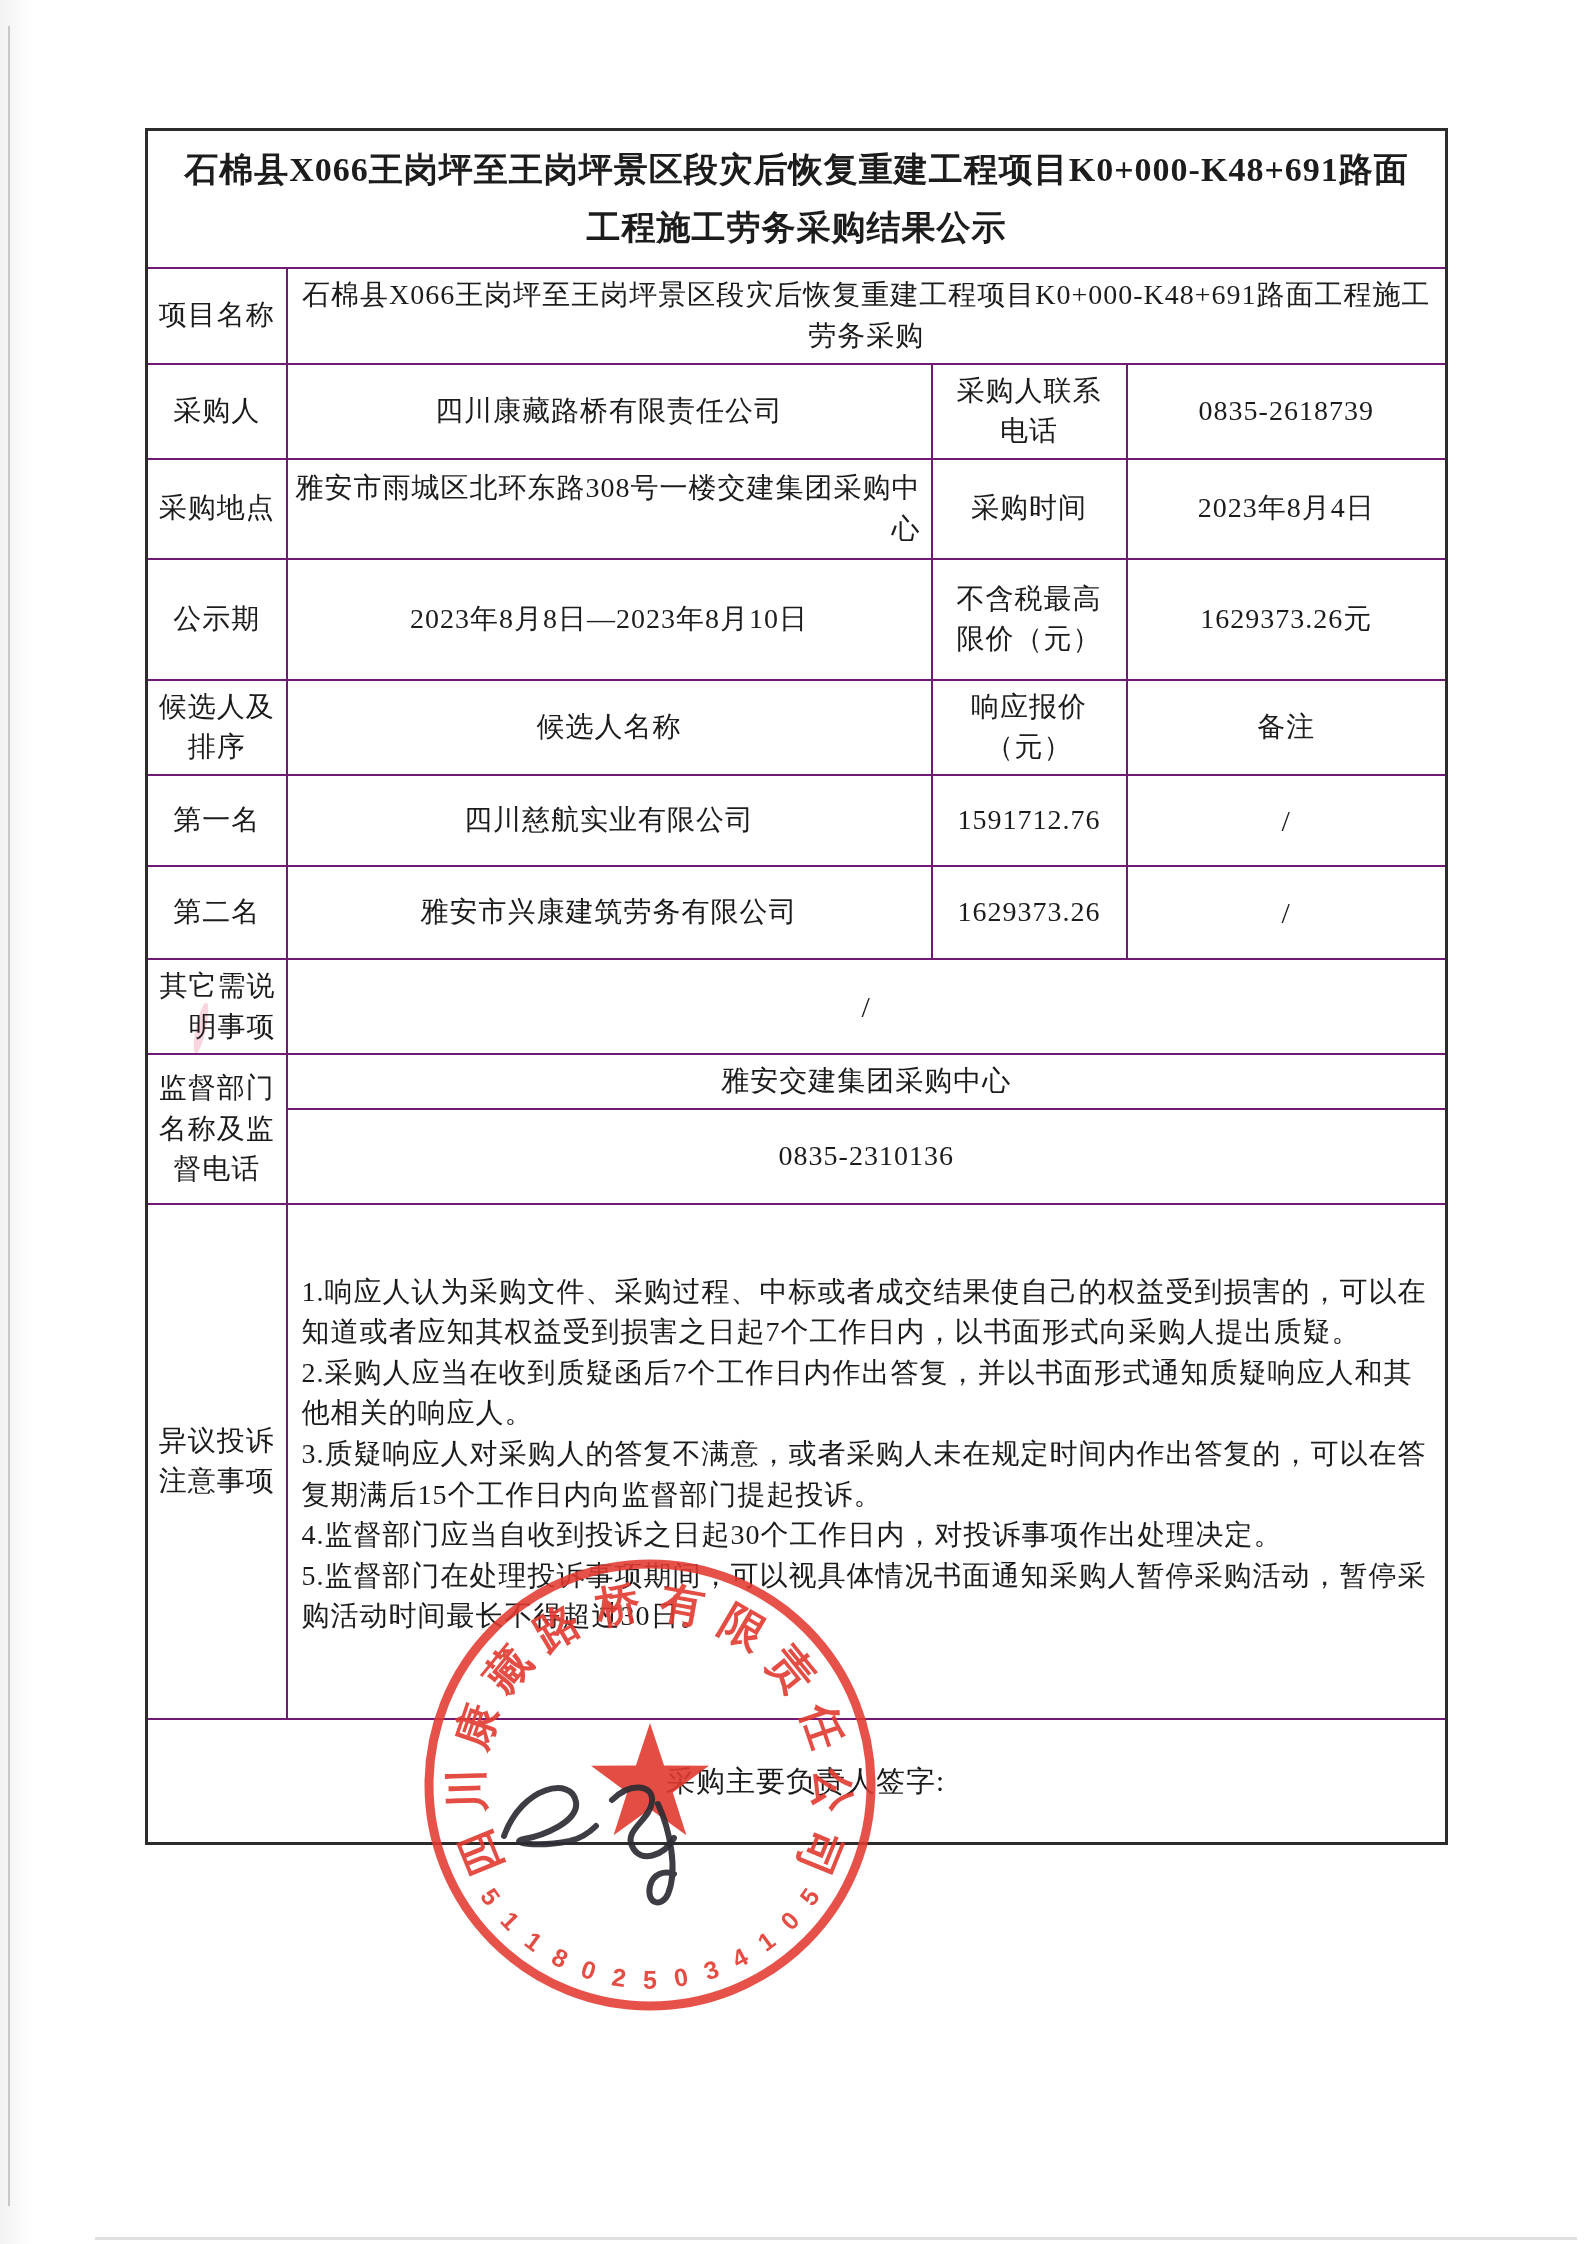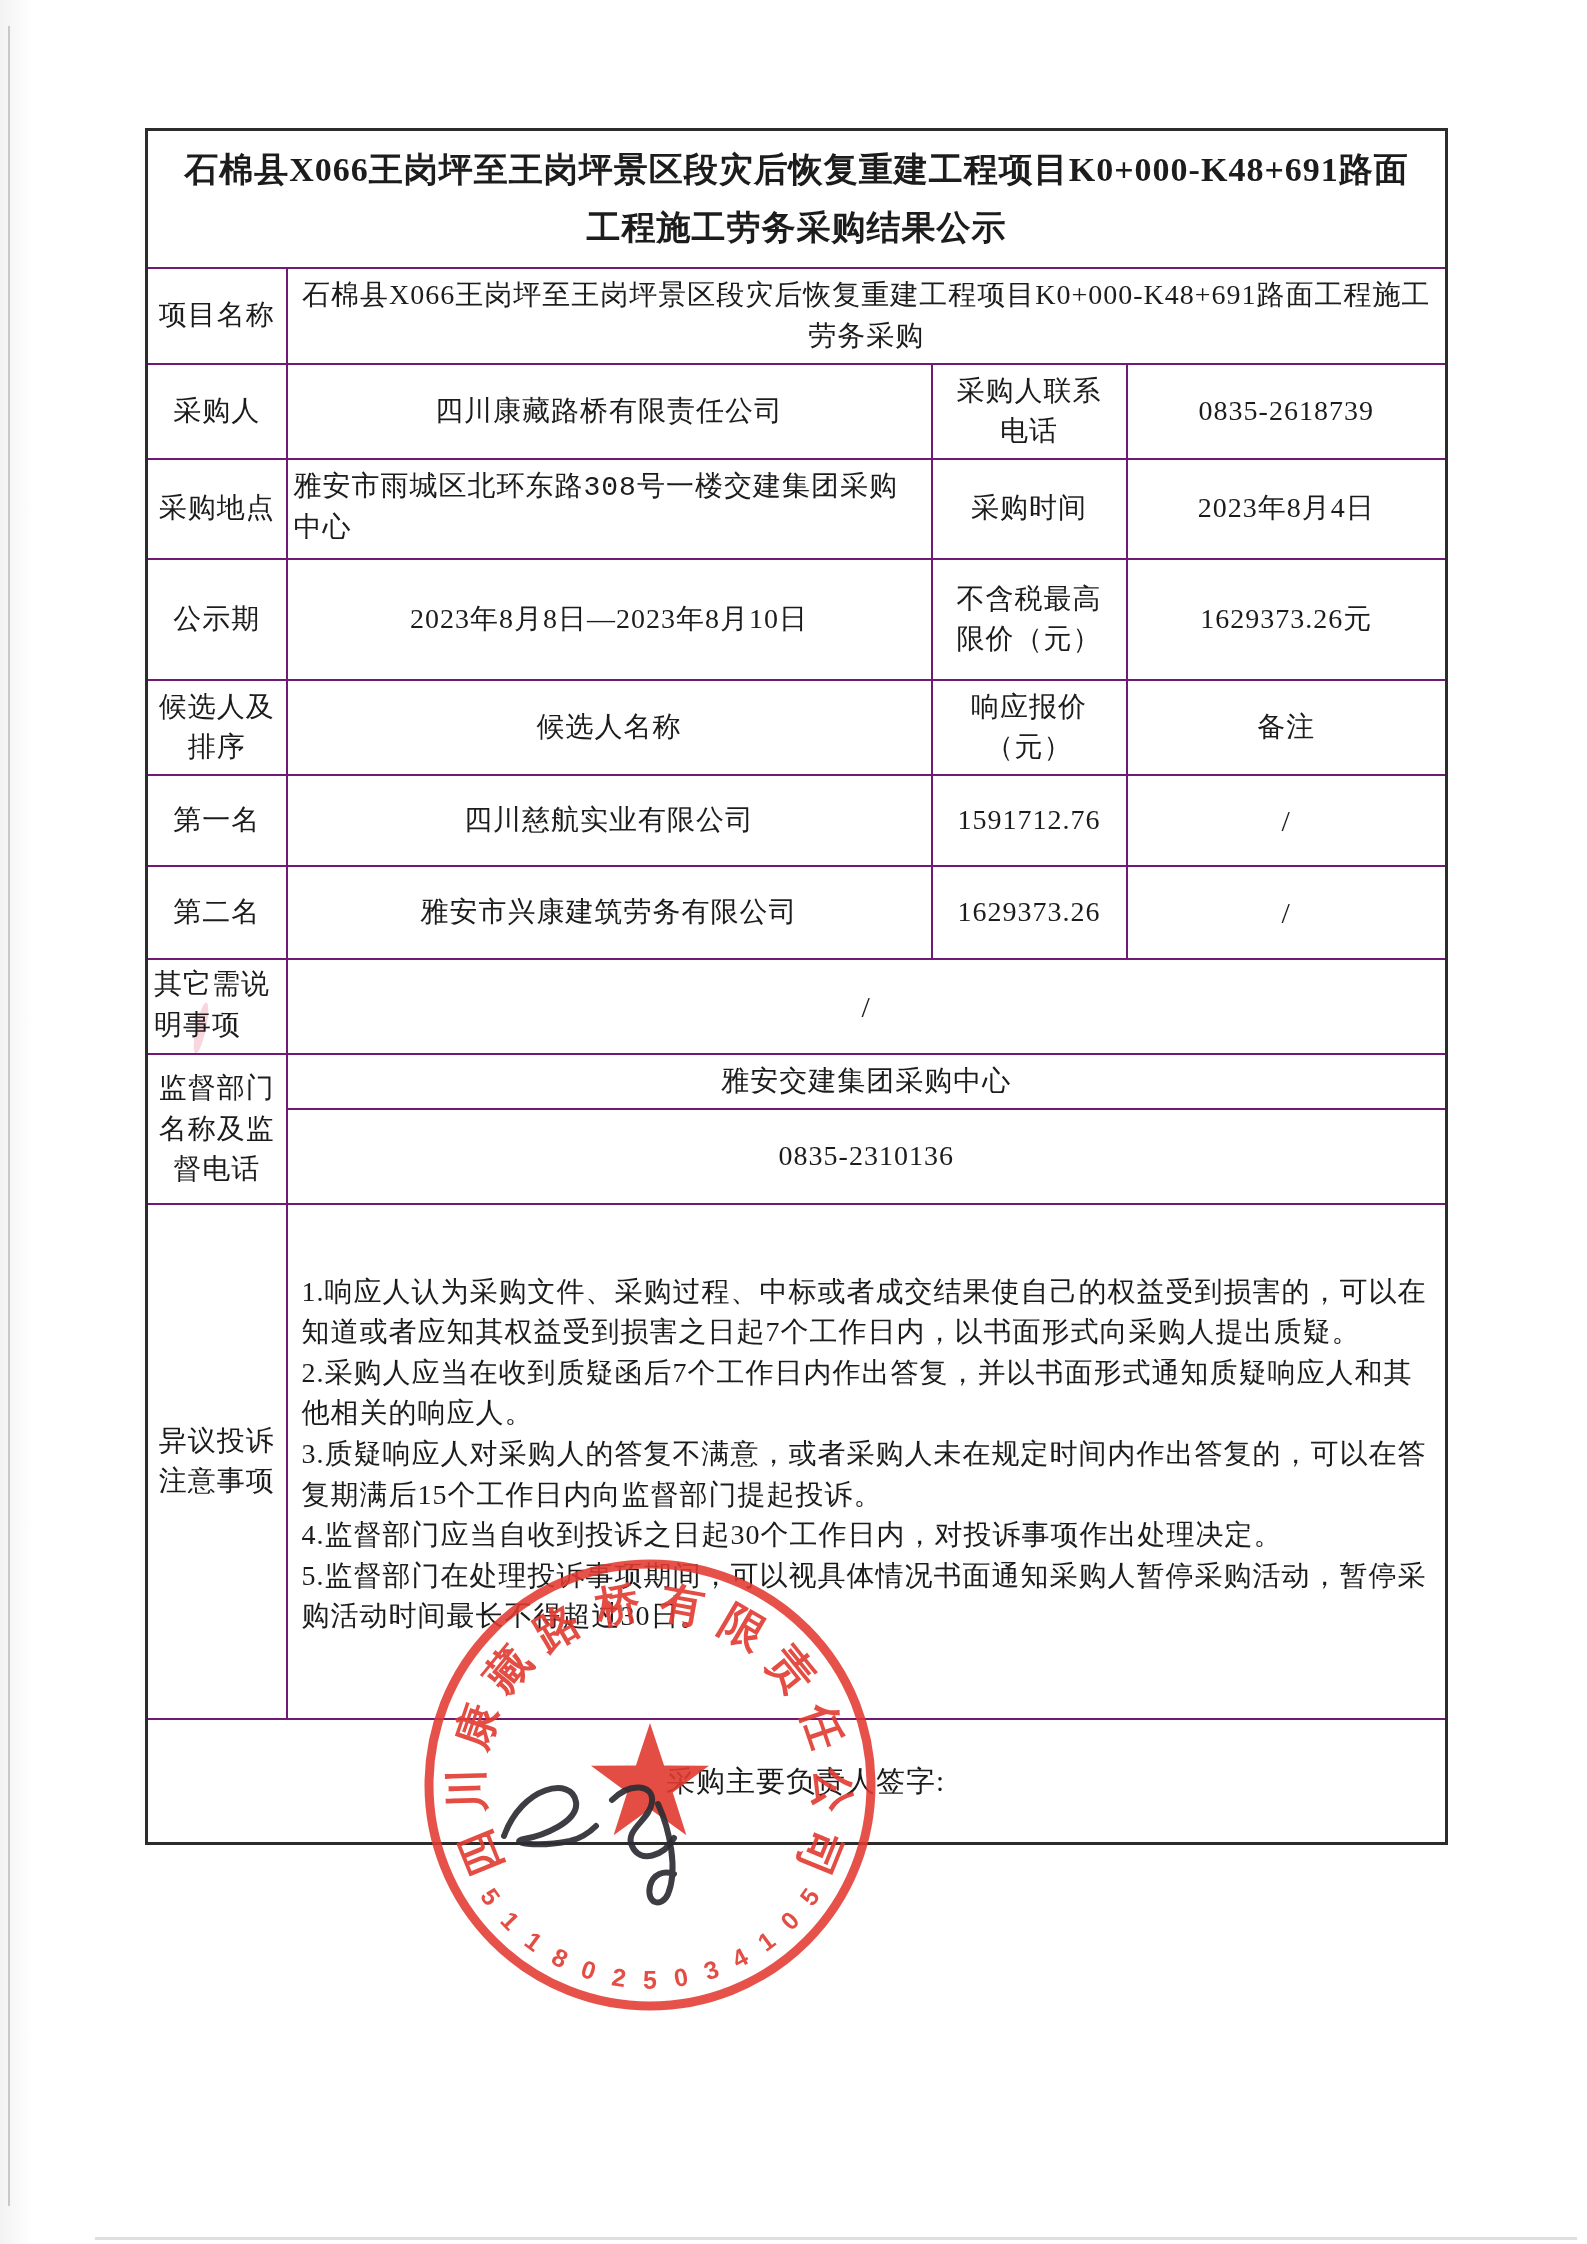--- a/index.html
+++ b/index.html
@@ -25,21 +25,21 @@
     border:2px solid #701a75;
     font-size:28px;line-height:1.45;letter-spacing:1px;
     text-align:center;vertical-align:middle;
     padding:6px 10px;line-break:strict;word-break:normal;
     font-weight:normal;
   }
   .title-cell{
     font-size:34px;font-weight:bold;line-height:1.7;letter-spacing:1px;
     padding:10px 20px;
   }
-  .left{text-align:left;font-family:Liberation Mono, monospace;}
+  .left{text-align:right;}
   .narrow-head span{display:inline-block;max-width:150px;}
   .slash{font-size:30px;}
   .objection-cell{text-align:left;padding:10px 14px 24px 14px;}
   .objection-cell div{margin:0;}
   .sign-cell{text-align:center;padding-left:28px;font-size:29px;}
 
   
   .stamp-wrap{position:absolute;left:410px;top:1545px;width:480px;height:480px;z-index:5;pointer-events:none;}
   .stamp-ring{fill:none;stroke:#e23a30;stroke-width:9;opacity:.88;}
   .stamp-star{fill:#e03a2f;opacity:.9;}

